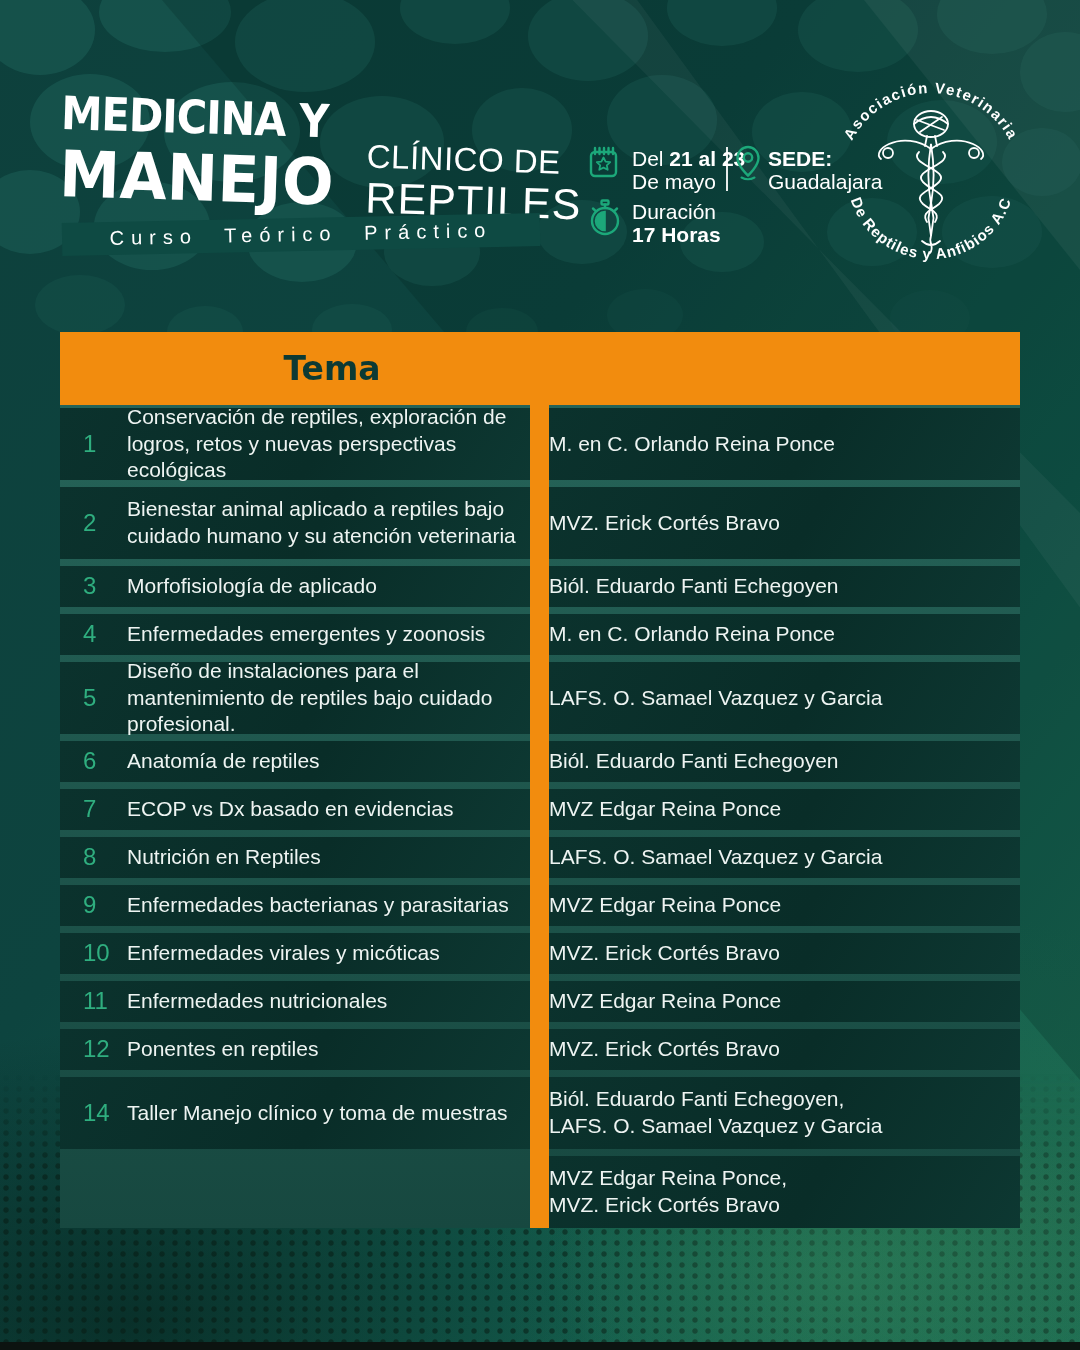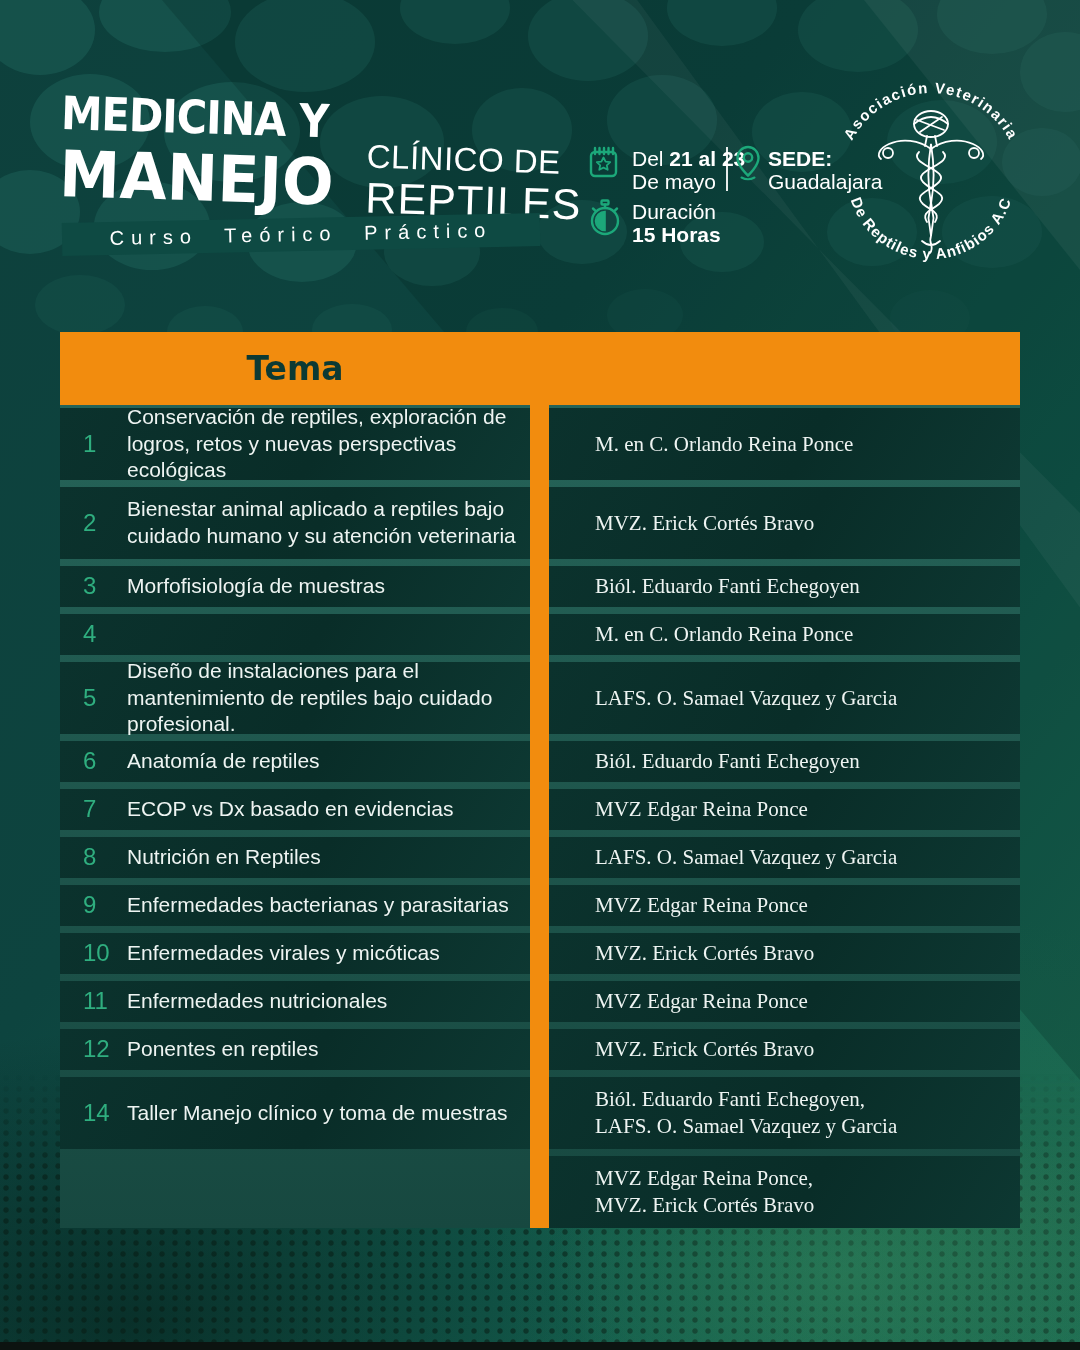--- a/index.html
+++ b/index.html
@@ -45,39 +45,39 @@
   .info{position:absolute;color:#fff;}
   .info-line1{font-size:21px;line-height:23px;}
   .info b{font-weight:bold;}
   .vline{position:absolute;left:726px;top:147px;width:2px;height:44px;background:#fff;opacity:.9;}
 
   .logo{position:absolute;left:816px;top:50px;}
 
   
   .course-table{position:absolute;left:60px;top:332px;width:960px;}
   .t-head{display:flex;height:73px;background:#f28c0e;align-items:center;}
-  .t-head .th{font-family:"DejaVu Sans",sans-serif;color:#0c3a34;font-weight:bold;font-size:33px;text-align:center;}
+  .t-head .th{font-family:"DejaVu Sans",sans-serif;color:#0c3a34;font-weight:bold;font-size:33px;text-align:center;margin-left:37px;}
   .th-tema{width:470px;}
   .th-gap{width:19px;}
   .th-pon{width:471px;}
   .t-body{display:flex;}
   .col{width:470px;background:linear-gradient(#256358,#174840);padding-top:3px;}
   .col-pon{width:471px;}
   .divider{width:19px;background:#f28c0e;}
   .row{
     display:flex;align-items:center;margin-bottom:7px;
     background:linear-gradient(120deg,#0b322d 0%,#092d28 55%,#0d3832 100%);
     color:#eef4f2;font-size:21px;line-height:1.28;
   }
   .row:last-child{margin-bottom:0;}
   .row.tall{height:72px;}
   .row.short{height:41px;}
   .num{flex:0 0 67px;padding-left:23px;box-sizing:border-box;color:#2fae7f;font-size:24px;font-weight:500;}
   .tema-text{max-width:396px;}
-  .pon-text{padding-left:46px;padding-right:10px;white-space:pre-line;font-family:Liberation Serif, serif;}
+  .pon-text{padding-right:10px;white-space:pre-line;}
 </style>
 </head>
 <body>
 
 <div class="poster">
 
   <svg class="bg-layer" width="1080" height="380" viewBox="0 0 1080 380" style="height:380px">
     <g fill="#1a5c54" opacity="0.62">
       <ellipse cx="40" cy="30" rx="55" ry="45"></ellipse>
         <ellipse cx="165" cy="12" rx="66" ry="40"></ellipse>
@@ -160,21 +160,21 @@
   <svg style="position:absolute;left:586px;top:198px" width="38" height="40" viewBox="0 0 38 40" fill="none" stroke="#1ca87a" stroke-width="2.4" stroke-linecap="round">
     <circle cx="19" cy="23" r="13"></circle>
     <path d="M19 13.5 A9.5 9.5 0 0 0 19 32.5 Z" fill="#1ca87a" stroke-width="1.6"></path>
     <line x1="19" y1="10" x2="19" y2="6.5"></line>
     <rect x="15.5" y="2.5" width="7" height="4" rx="1"></rect>
     <line x1="7" y1="10.5" x2="10" y2="13.3"></line>
       <line x1="31" y1="10.5" x2="28" y2="13.3"></line>
   </svg>
   <div class="info" style="left:632px;top:200px">
     <div class="info-line1">Duración</div>
-    <div class="info-line1"><b>15 Horas</b></div>
+    <div class="info-line1"><b>17 Horas</b></div>
   </div>
 
   <svg class="logo" width="230" height="245" viewBox="0 0 230 245">
     <defs>
       <path id="arcTop" d="M 26 132 A 89 89 0 0 1 204 132"></path>
       <path id="arcBot" d="M 32 138 A 84 84 0 0 0 198 138"></path>
     </defs>
     <text fill="#ffffff" font-size="15" font-weight="bold" letter-spacing="1.5" font-family="Liberation Sans, sans-serif">
       <textPath href="#arcTop" startOffset="50%" text-anchor="middle">Asociación Veterinaria</textPath>
     </text>
@@ -207,24 +207,25 @@
           <div class="row tall">
       <span class="num">1</span>
       <span class="tema-text">Conservación de reptiles, exploración de logros, retos y nuevas perspectivas ecológicas</span>
     </div>
           <div class="row tall">
       <span class="num">2</span>
       <span class="tema-text">Bienestar animal aplicado a reptiles bajo cuidado humano y su atención veterinaria</span>
     </div>
           <div class="row short">
       <span class="num">3</span>
-      <span class="tema-text">Morfofisiología de muestras</span>
+      <span class="tema-text">Morfofisiología de aplicado</span>
     </div>
           <div class="row short">
       <span class="num">4</span>
+      <span class="tema-text">Enfermedades emergentes y zoonosis</span>
     </div>
           <div class="row tall">
       <span class="num">5</span>
       <span class="tema-text">Diseño de instalaciones para el mantenimiento de reptiles bajo cuidado profesional.</span>
     </div>
           <div class="row short">
       <span class="num">6</span>
       <span class="tema-text">Anatomía de reptiles</span>
     </div>
           <div class="row short">

